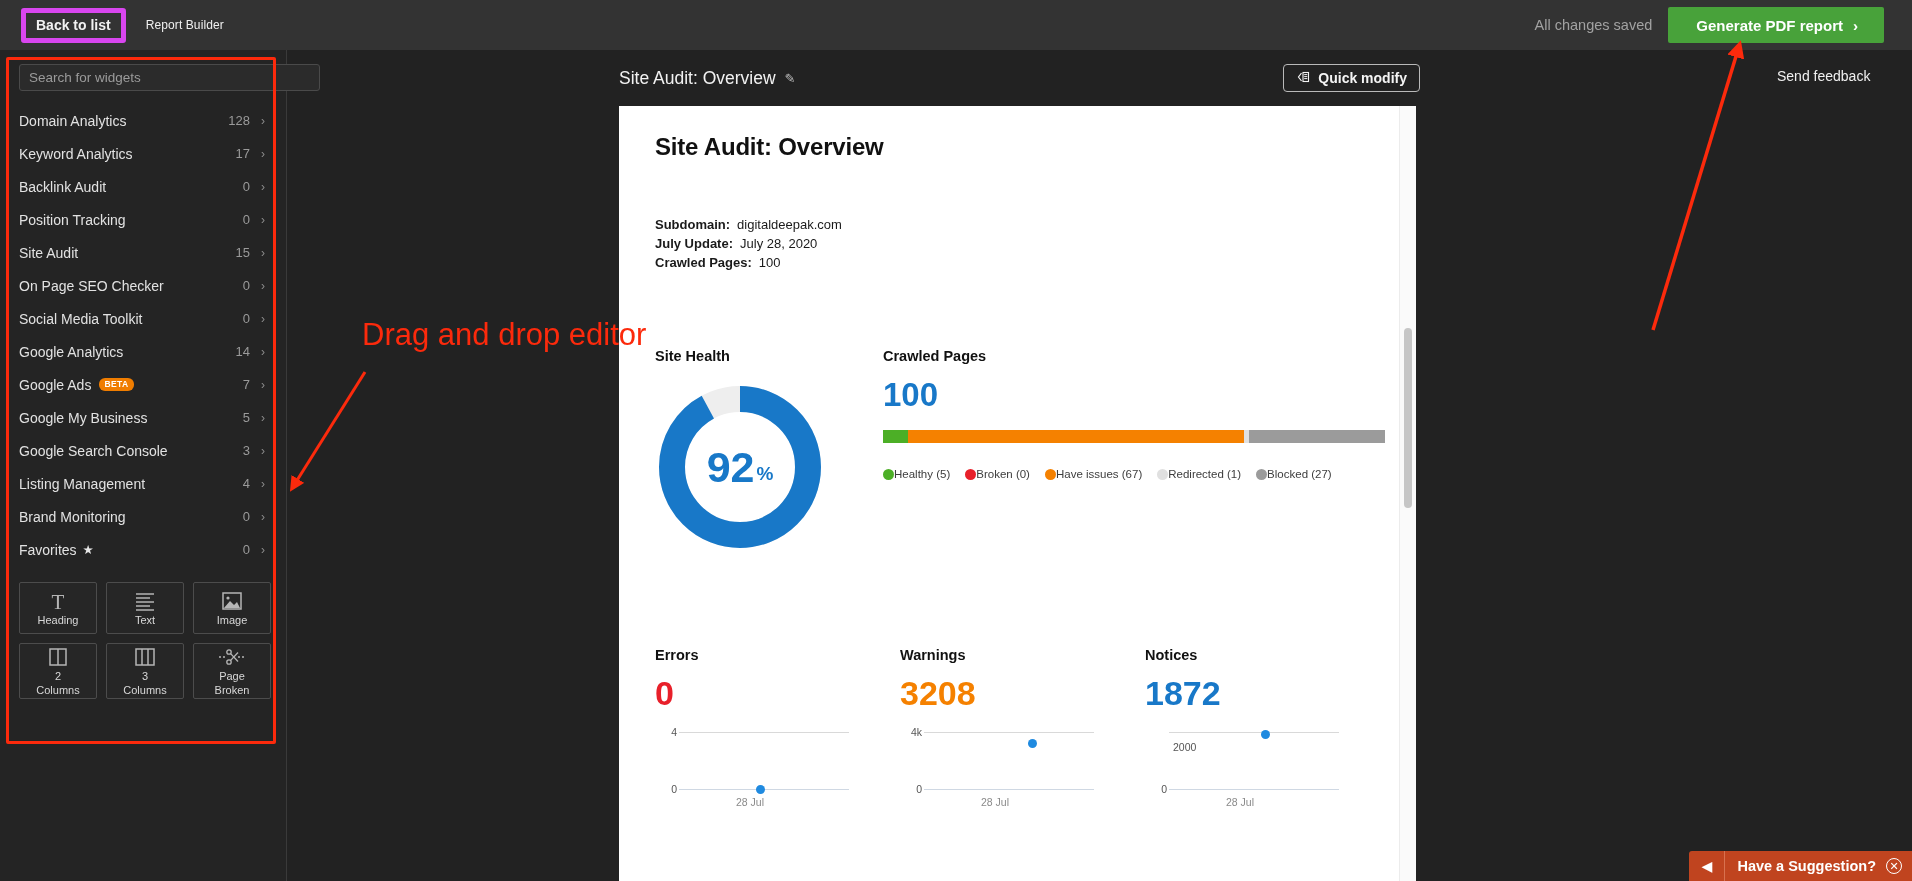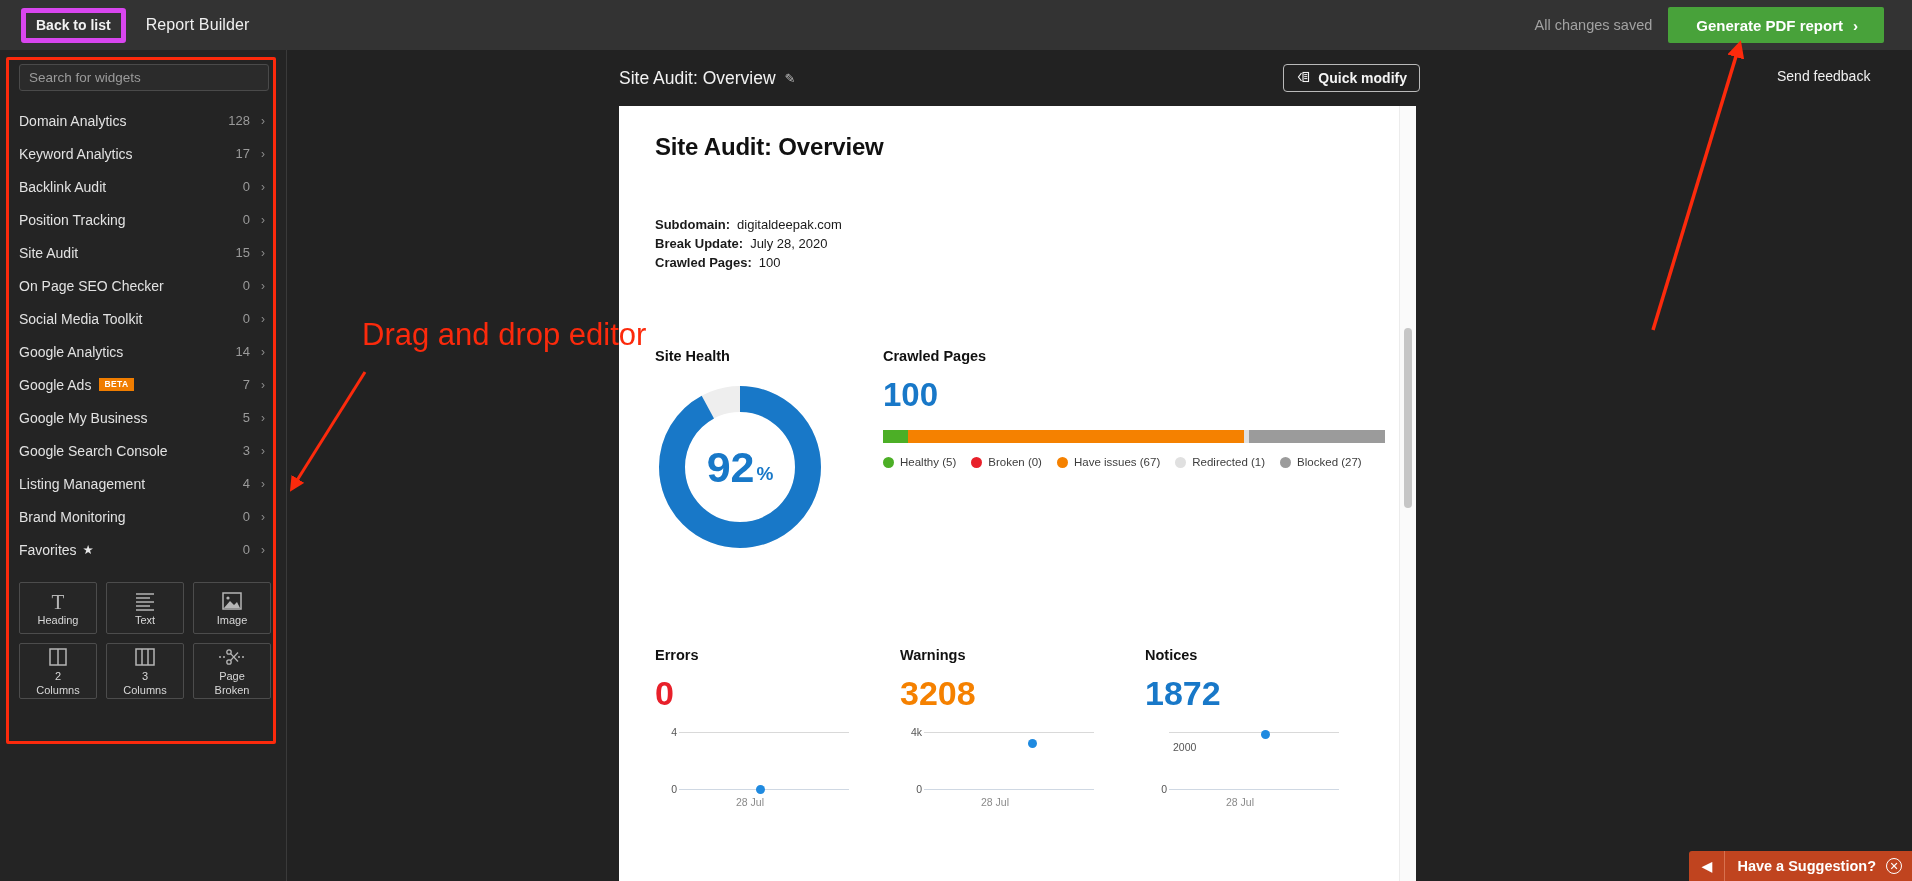--- a/index.html
+++ b/index.html
@@ -21,21 +21,21 @@
   .back-btn {
     margin-left: 21px;
     border: 5px solid #d946ef; border-radius: 3px;
     background: transparent; color: #f2f2f2;
     font-size: 14px; font-weight: bold;
     padding: 5px 10px 6px 10px; line-height: 1;
     cursor: pointer; font-family: "Liberation Sans", sans-serif;
   }
   .app-title {
     margin-left: 20px; color: #f0f0f0;
-    font-size: 16px; font-weight: 400; letter-spacing: .1px;
+    font-size: 12px; font-weight: 400; letter-spacing: .1px;
   }
   .topbar-right {
     margin-left: auto; display: flex; align-items: center; height: 50px;
   }
   .saved-label { color: #a2a2a2; font-size: 14.5px; margin-right: 16px; }
   .pdf-btn {
     background: #48a23a; color: #ffffff;
     font-size: 15px; font-weight: bold;
     height: 36px; padding: 0 26px 0 28px;
     border: none; border-radius: 2px;
@@ -51,38 +51,38 @@
     background: #242424; border-right: 1px solid #3a3a3a;
   }
   .sidebar-highlight {
     position: absolute; top: 57px; left: 6px;
     width: 270px; height: 687px;
     border: 3px solid #fc2a0c; border-radius: 2px;
     pointer-events: none; z-index: 6;
   }
   .search-wrap { padding: 14px 20px 0 19px; }
   .search-input {
-    width: 250px; height: 27px;
+    width: 301px; height: 27px;
     background: #2b2b2b; border: 1px solid #4a4a4a; border-radius: 3px;
     color: #cfcfcf; font-size: 13.5px; padding: 0 9px;
     font-family: "Liberation Sans", sans-serif; outline: none;
   }
   .search-input::placeholder { color: #9b9b9b; }
 
   .nav-list { margin-top: 13px; }
   .nav-item {
     display: flex; align-items: center;
     height: 33px; padding: 0 21px 0 19px;
     cursor: pointer;
   }
   .nav-label { color: #e2e2e2; font-size: 14px; white-space: nowrap; }
   .beta-badge {
     margin-left: 8px; background: #f07d00; color: #ffffff;
     font-size: 8.5px; font-weight: bold; letter-spacing: .4px;
-    padding: 2px 5px 2px 5px; border-radius: 0; line-height: 1;
+    padding: 2px 5px 2px 5px; border-radius: 6px; line-height: 1;
   }
   .star-glyph { margin-left: 6px; color: #e8e8e8; font-size: 12.5px; }
   .nav-count { margin-left: auto; color: #9a9a9a; font-size: 13px; }
   .nav-chev { margin-left: 11px; color: #8c8c8c; font-size: 12px; line-height: 1; }
 
   
   .tile-grid {
     margin: 16px 0 0 19px; width: 250px;
     display: grid; grid-template-columns: repeat(3, 78px);
     gap: 9px 9px;
@@ -151,21 +151,21 @@
   .donut-num { font-size: 43px; font-weight: bold; color: #1878c8; line-height: 1; }
   .donut-pct { font-size: 19px; font-weight: bold; color: #1878c8; margin-left: 2px; margin-top: 14px; }
 
   .crawled-num { margin-top: 14px; font-size: 33px; font-weight: bold; color: #1878c8; line-height: 1; }
   .stack-bar {
     margin-top: 19px; width: 502px; height: 13px;
     display: flex; overflow: hidden;
   }
   .stack-seg { height: 13px; }
   .legend { margin-top: 13px; display: flex; align-items: center; gap: 15px; }
-  .legend-item { display: flex; align-items: center; gap: 6px; }
+  .legend-item { display: flex; align-items: center; gap: 0; margin-top: 12px; }
   .legend-dot { width: 11px; height: 11px; border-radius: 50%; display: block; }
   .legend-text { font-size: 11.5px; color: #3d3d3d; white-space: nowrap; }
 
   .metrics-row { display: flex; margin-top: 95px; }
   .metric-col { width: 245px; }
   .metric-title { font-size: 14.5px; font-weight: bold; color: #111111; }
   .metric-value { margin-top: 13px; font-size: 34px; font-weight: bold; line-height: 1; }
   .spark { position: relative; margin-top: 22px; width: 194px; height: 76px; }
   .spark-gridline { position: absolute; left: 24px; right: 0; height: 1px; background: #d9d9d9; }
   .spark-axislabel {
@@ -386,21 +386,21 @@
     <div class="report-body">
 
       <div class="report-h1">Site Audit: Overview</div>
 
       <div class="meta-block" id="meta-block">
           <div class="meta-row">
             <span class="meta-key">Subdomain:</span>
             <span class="meta-val">digitaldeepak.com</span>
           </div>
           <div class="meta-row">
-            <span class="meta-key">Break Update:</span>
+            <span class="meta-key">July Update:</span>
             <span class="meta-val">July 28, 2020</span>
           </div>
           <div class="meta-row">
             <span class="meta-key">Crawled Pages:</span>
             <span class="meta-val">100</span>
           </div>
         </div>
 
       <div class="section-row">
 

